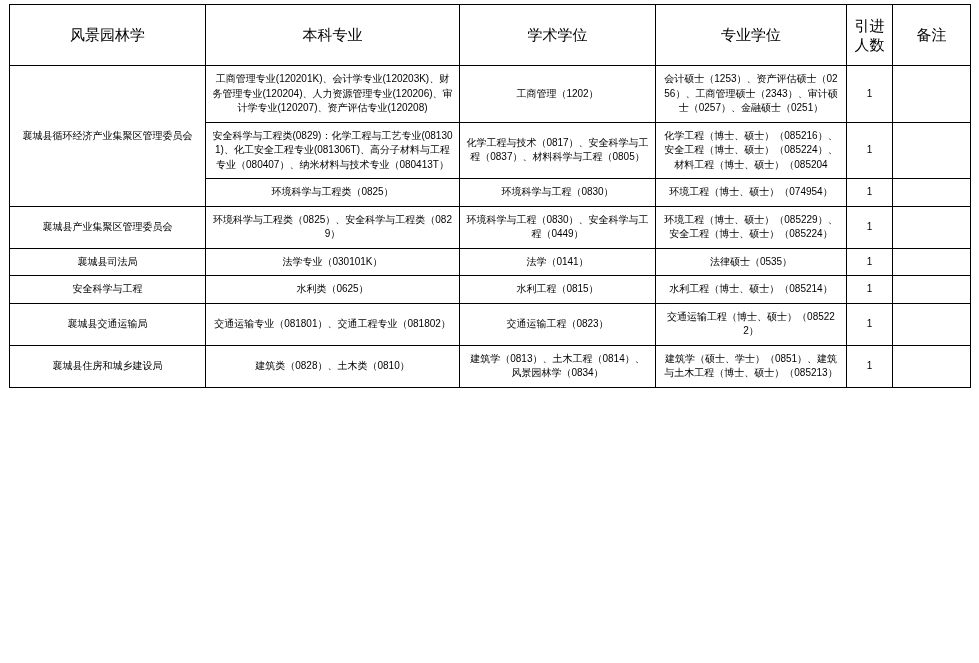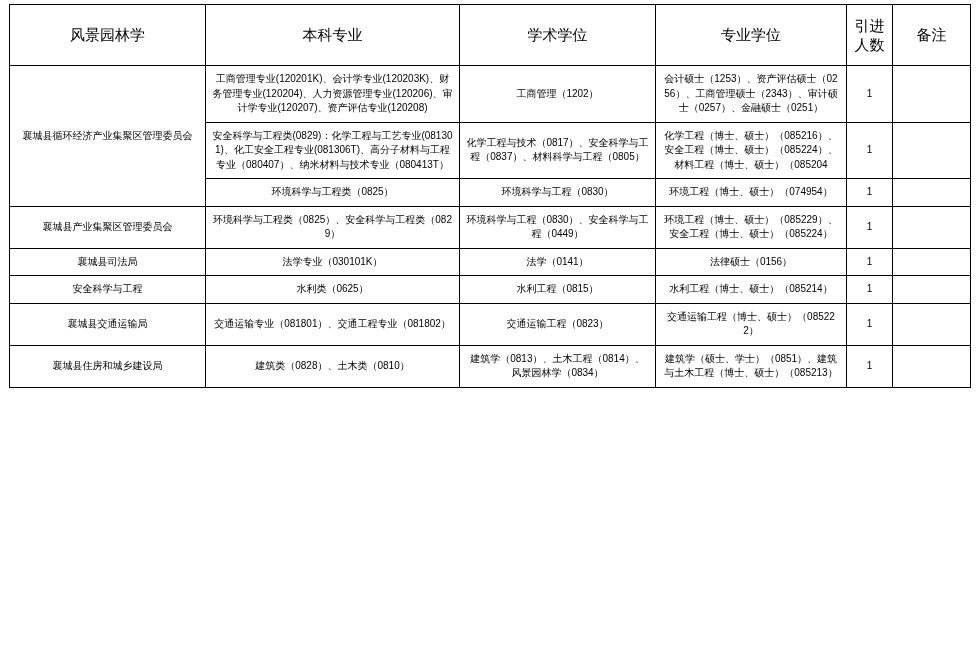--- a/index.html
+++ b/index.html
@@ -112,21 +112,21 @@
           <td>环境科学与工程类（0825）、安全科学与工程类（0829）</td>
           <td class="left">环境科学与工程（0830）、安全科学与工程（0449）</td>
           <td>环境工程（博士、硕士）（085229）、安全工程（博士、硕士）（085224）</td>
           <td>1</td>
           <td></td>
         </tr>
         <tr>
           <td class="">襄城县司法局</td>
           <td>法学专业（030101K）</td>
           <td>法学（0141）</td>
-          <td>法律硕士（0156）</td>
+          <td>法律硕士（0535）</td>
           <td>1</td>
           <td></td>
         </tr>
         <tr>
           <td class="">安全科学与工程</td>
           <td>水利类（0625）</td>
           <td>水利工程（0815）</td>
           <td>水利工程（博士、硕士）（085214）</td>
           <td>1</td>
           <td></td>

